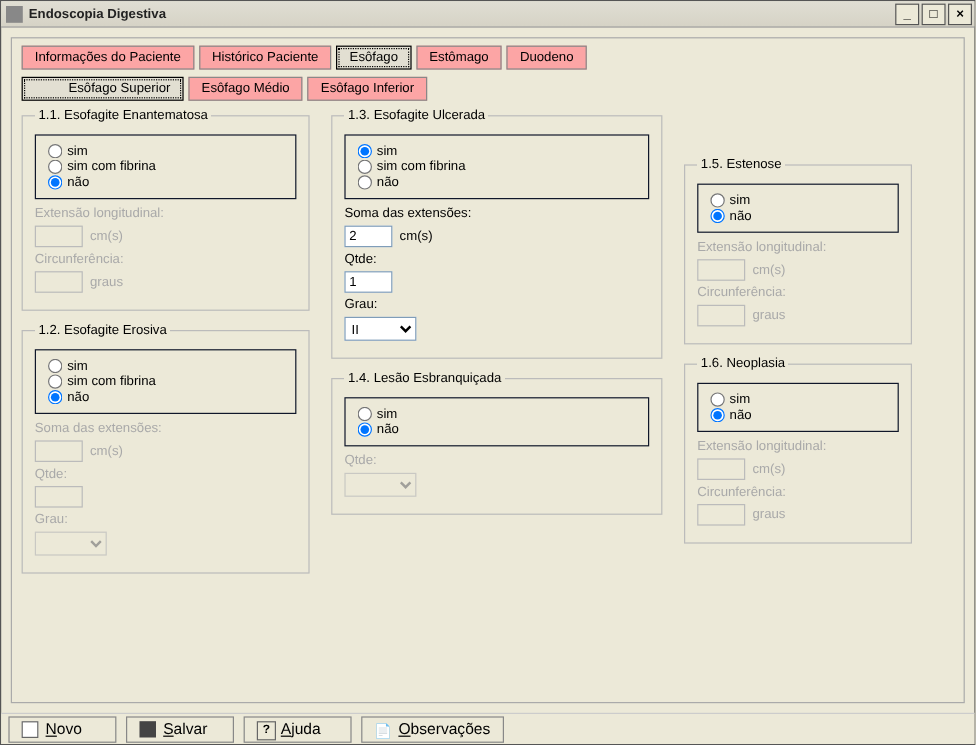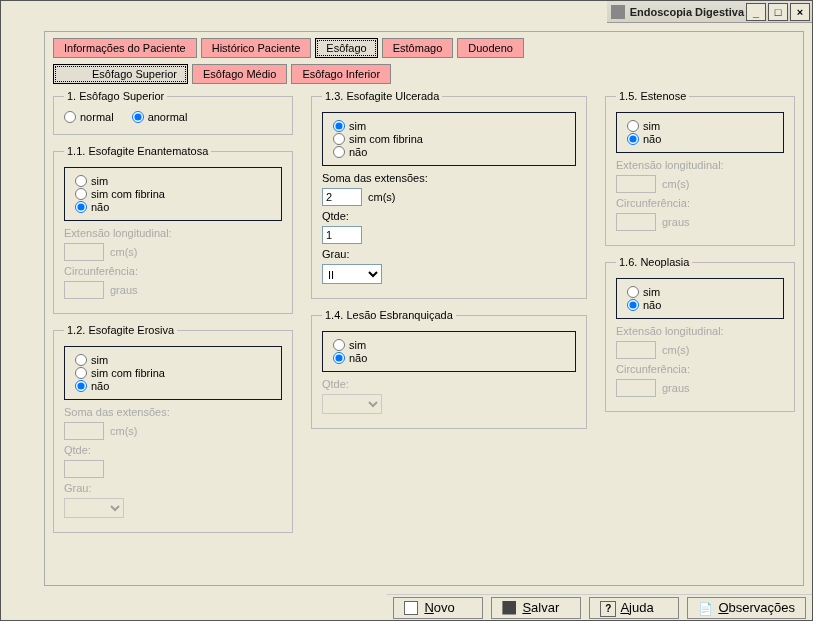--- a/index.html
+++ b/index.html
@@ -11,21 +11,20 @@
     color: #000;
   }
   .window {
     width: 813px;
     height: 621px;
     background: #ece9d8;
     border: 1px solid #555;
     position: relative;
     display: flex;
     flex-direction: column;
-    align-items: flex-end;
   }
   .titlebar {
     height: 22px;
     background: linear-gradient(#e0ded3,#d6d3c6);
     border-bottom: 1px solid #999;
     display: flex;
     align-items: center;
     padding: 0 2px 0 4px;
   }
   .titlebar .app-icon {
@@ -77,21 +76,21 @@
     padding-left: 38px;
   }
   .columns {
     display: flex;
     gap: 18px;
     margin-top: 6px;
   }
   .col { flex: 0 0 auto; }
   .col1 { width: 240px; }
   .col2 { width: 276px; }
-  .col3 { width: 190px; }
+  .col3 { width: 190px; margin-top: 41px; }
   fieldset.grp {
     border: 1px solid #bbb;
     margin: 0 0 10px 0;
     padding: 6px 10px 10px 10px;
     background: #ece9d8;
   }
   fieldset.grp > legend {
     padding: 0 3px;
     font-size: 11px;
   }
@@ -177,33 +176,20 @@
 
       <div class="tabrow">
         <div class="tab subtab active">Esôfago Superior</div>
         <div class="tab subtab">Esôfago Médio</div>
         <div class="tab subtab">Esôfago Inferior</div>
       </div>
 
       <div class="columns">
 
         <div class="col col1">
-          <fieldset class="grp">
-            <legend>1. Esôfago Superior</legend>
-            <div class="radio-row">
-              <label class="radio-item">
-                <input type="radio" name="g1" style="">
-                  <span>normal</span>
-              </label>
-              <label class="radio-item">
-                <input type="radio" name="g1" checked="" style="">
-                  <span>anormal</span>
-              </label>
-            </div>
-          </fieldset>
 
           <fieldset class="grp">
             <legend>1.1. Esofagite Enantematosa</legend>
             <div class="inner-box">
               <label class="radio-item">
                   <input type="radio" name="g11" style="">
                   <span>sim</span>
                 </label>
               <label class="radio-item">
                   <input type="radio" name="g11" style="">

